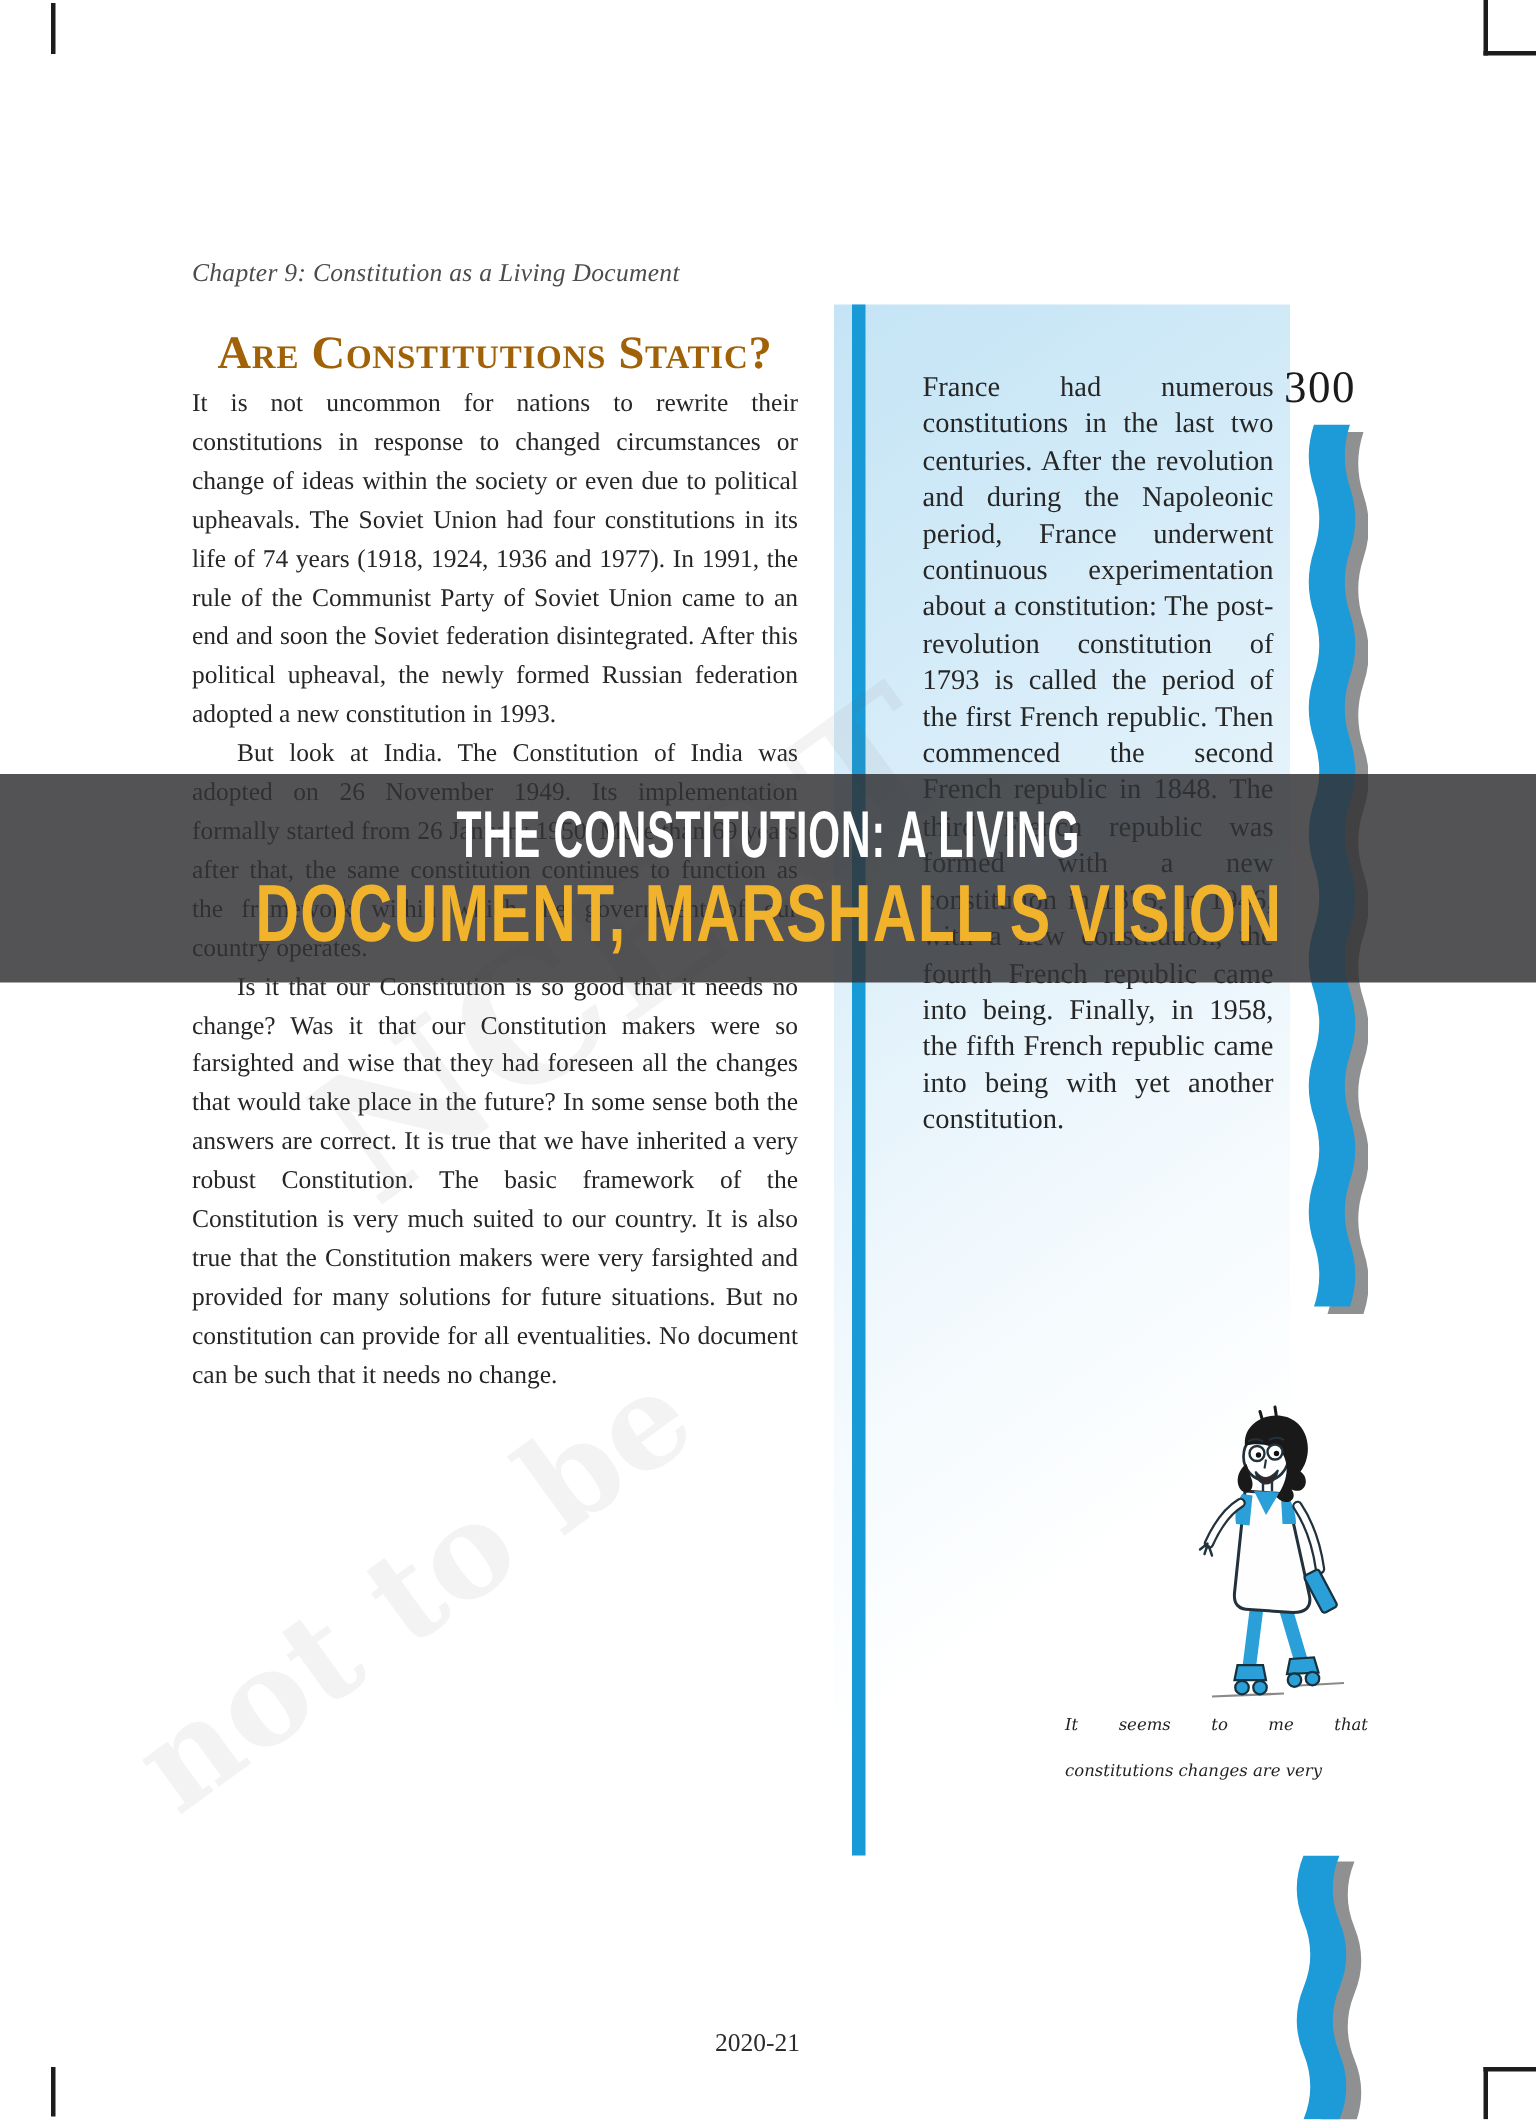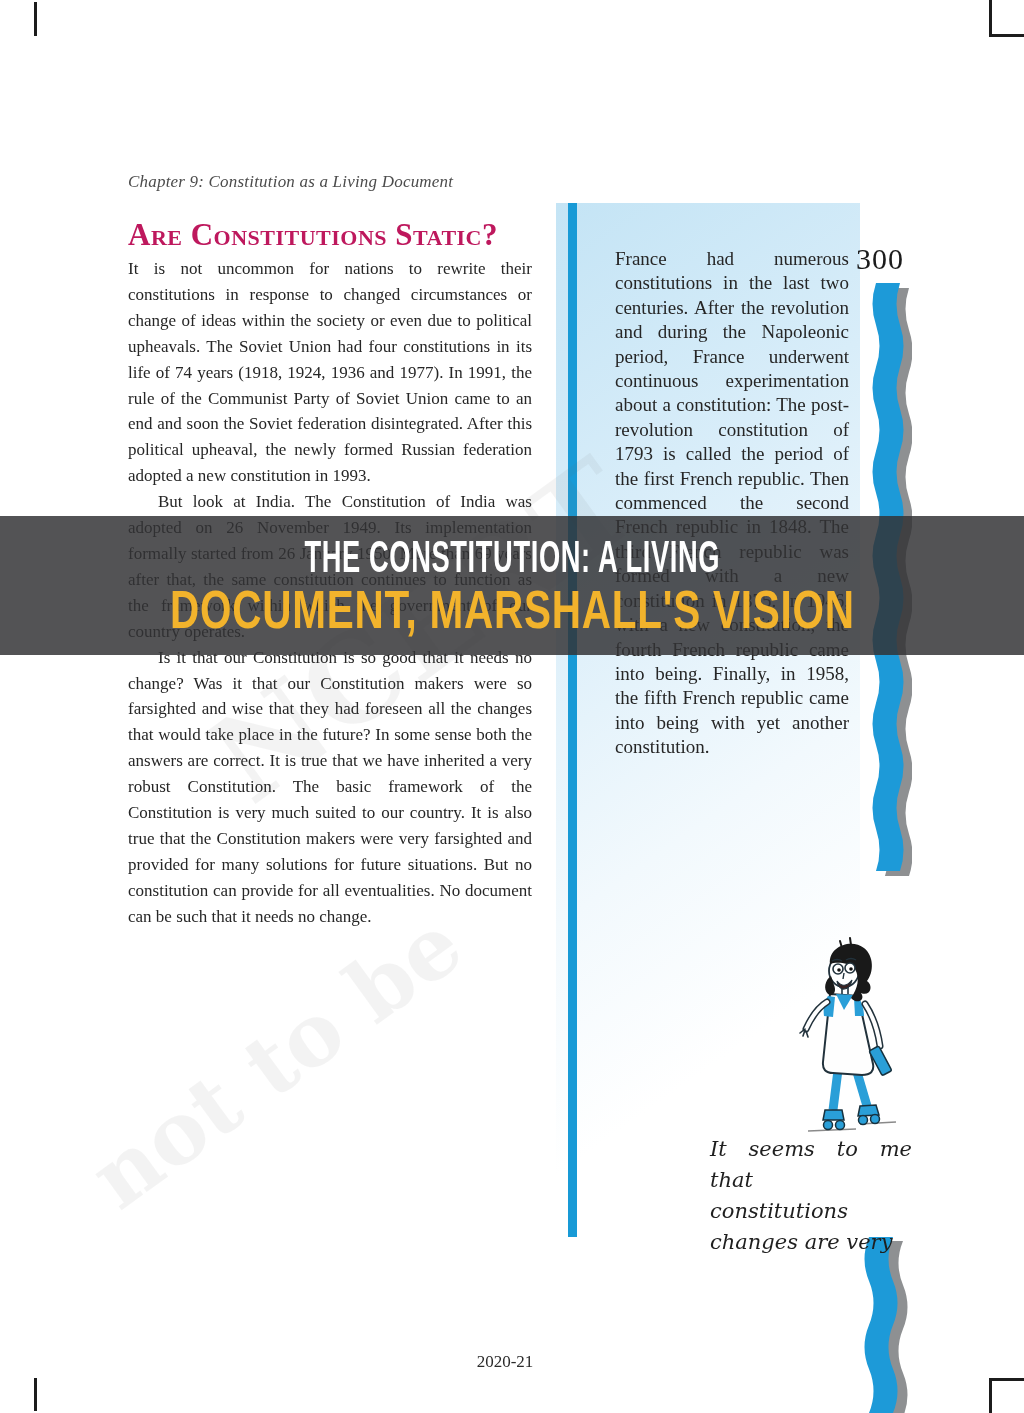--- a/index.html
+++ b/index.html
@@ -21,21 +21,21 @@
   .wm1{left:180px;top:560px;font-size:120px;transform:rotate(-36deg);}
   .wm2{left:60px;top:1010px;font-size:86px;transform:rotate(-36deg);}
 
   
   .chapter-header{position:absolute;left:128px;top:172px;width:520px;
       font-style:italic;font-size:17px;color:#4c4c4c;letter-spacing:0.2px;}
 
   
   .left-col{position:absolute;left:128px;top:218px;width:404px;z-index:2;}
   .section-heading{font-variant:small-caps;font-weight:bold;font-size:31px;line-height:34px;
-      color:#be185d;letter-spacing:0.5px;margin:0 0 4px 0;}
+      color:#a16207;letter-spacing:0.5px;margin:0 0 4px 0;text-align:center;}
   .left-col p{margin:0;font-size:17px;line-height:25.9px;text-align:justify;color:#262626;}
   .left-col p.indent{text-indent:30px;}
 
   
   .side-panel{position:absolute;left:556px;top:203px;width:304px;height:1034px;
       background:linear-gradient(145deg,#c4e4f5 0%,#d8edf9 28%,#f2f9fd 58%,#ffffff 78%);z-index:1;}
   .side-stripe{position:absolute;left:12px;top:0;width:9px;height:100%;background:#189ad6;}
   .side-text{position:absolute;left:615px;top:247px;width:234px;z-index:2;
       font-size:19px;line-height:24.4px;text-align:justify;color:#262626;}
 
@@ -45,21 +45,21 @@
   
   .ribbon{position:absolute;z-index:2;}
   .ribbon-1{left:860px;top:283px;}
   .ribbon-2{left:855px;top:1237px;}
 
   
   .girl{position:absolute;left:770px;top:934px;z-index:2;}
 
   
   .caption{position:absolute;left:710px;top:1134px;width:202px;z-index:2;
-      font-family:"DejaVu Serif",serif;font-style:italic;font-size:21px;color:#1f1f1f;}
+      font-family:"DejaVu Serif",serif;font-style:italic;font-size:11px;color:#1f1f1f;}
   .caption .cap-line{text-align:justify;text-align-last:justify;line-height:31px;}
   .caption .cap-line:last-child{text-align-last:left;}
 
   
   .footer{position:absolute;left:355px;top:1352px;width:300px;text-align:center;
       font-family:Liberation Serif, serif;font-size:17px;color:#2b2b2b;z-index:2;}
 
   
   .banner{position:absolute;left:0;top:516px;width:1024px;height:139px;
       background:rgba(50,50,52,0.84);z-index:10;display:flex;flex-direction:column;

